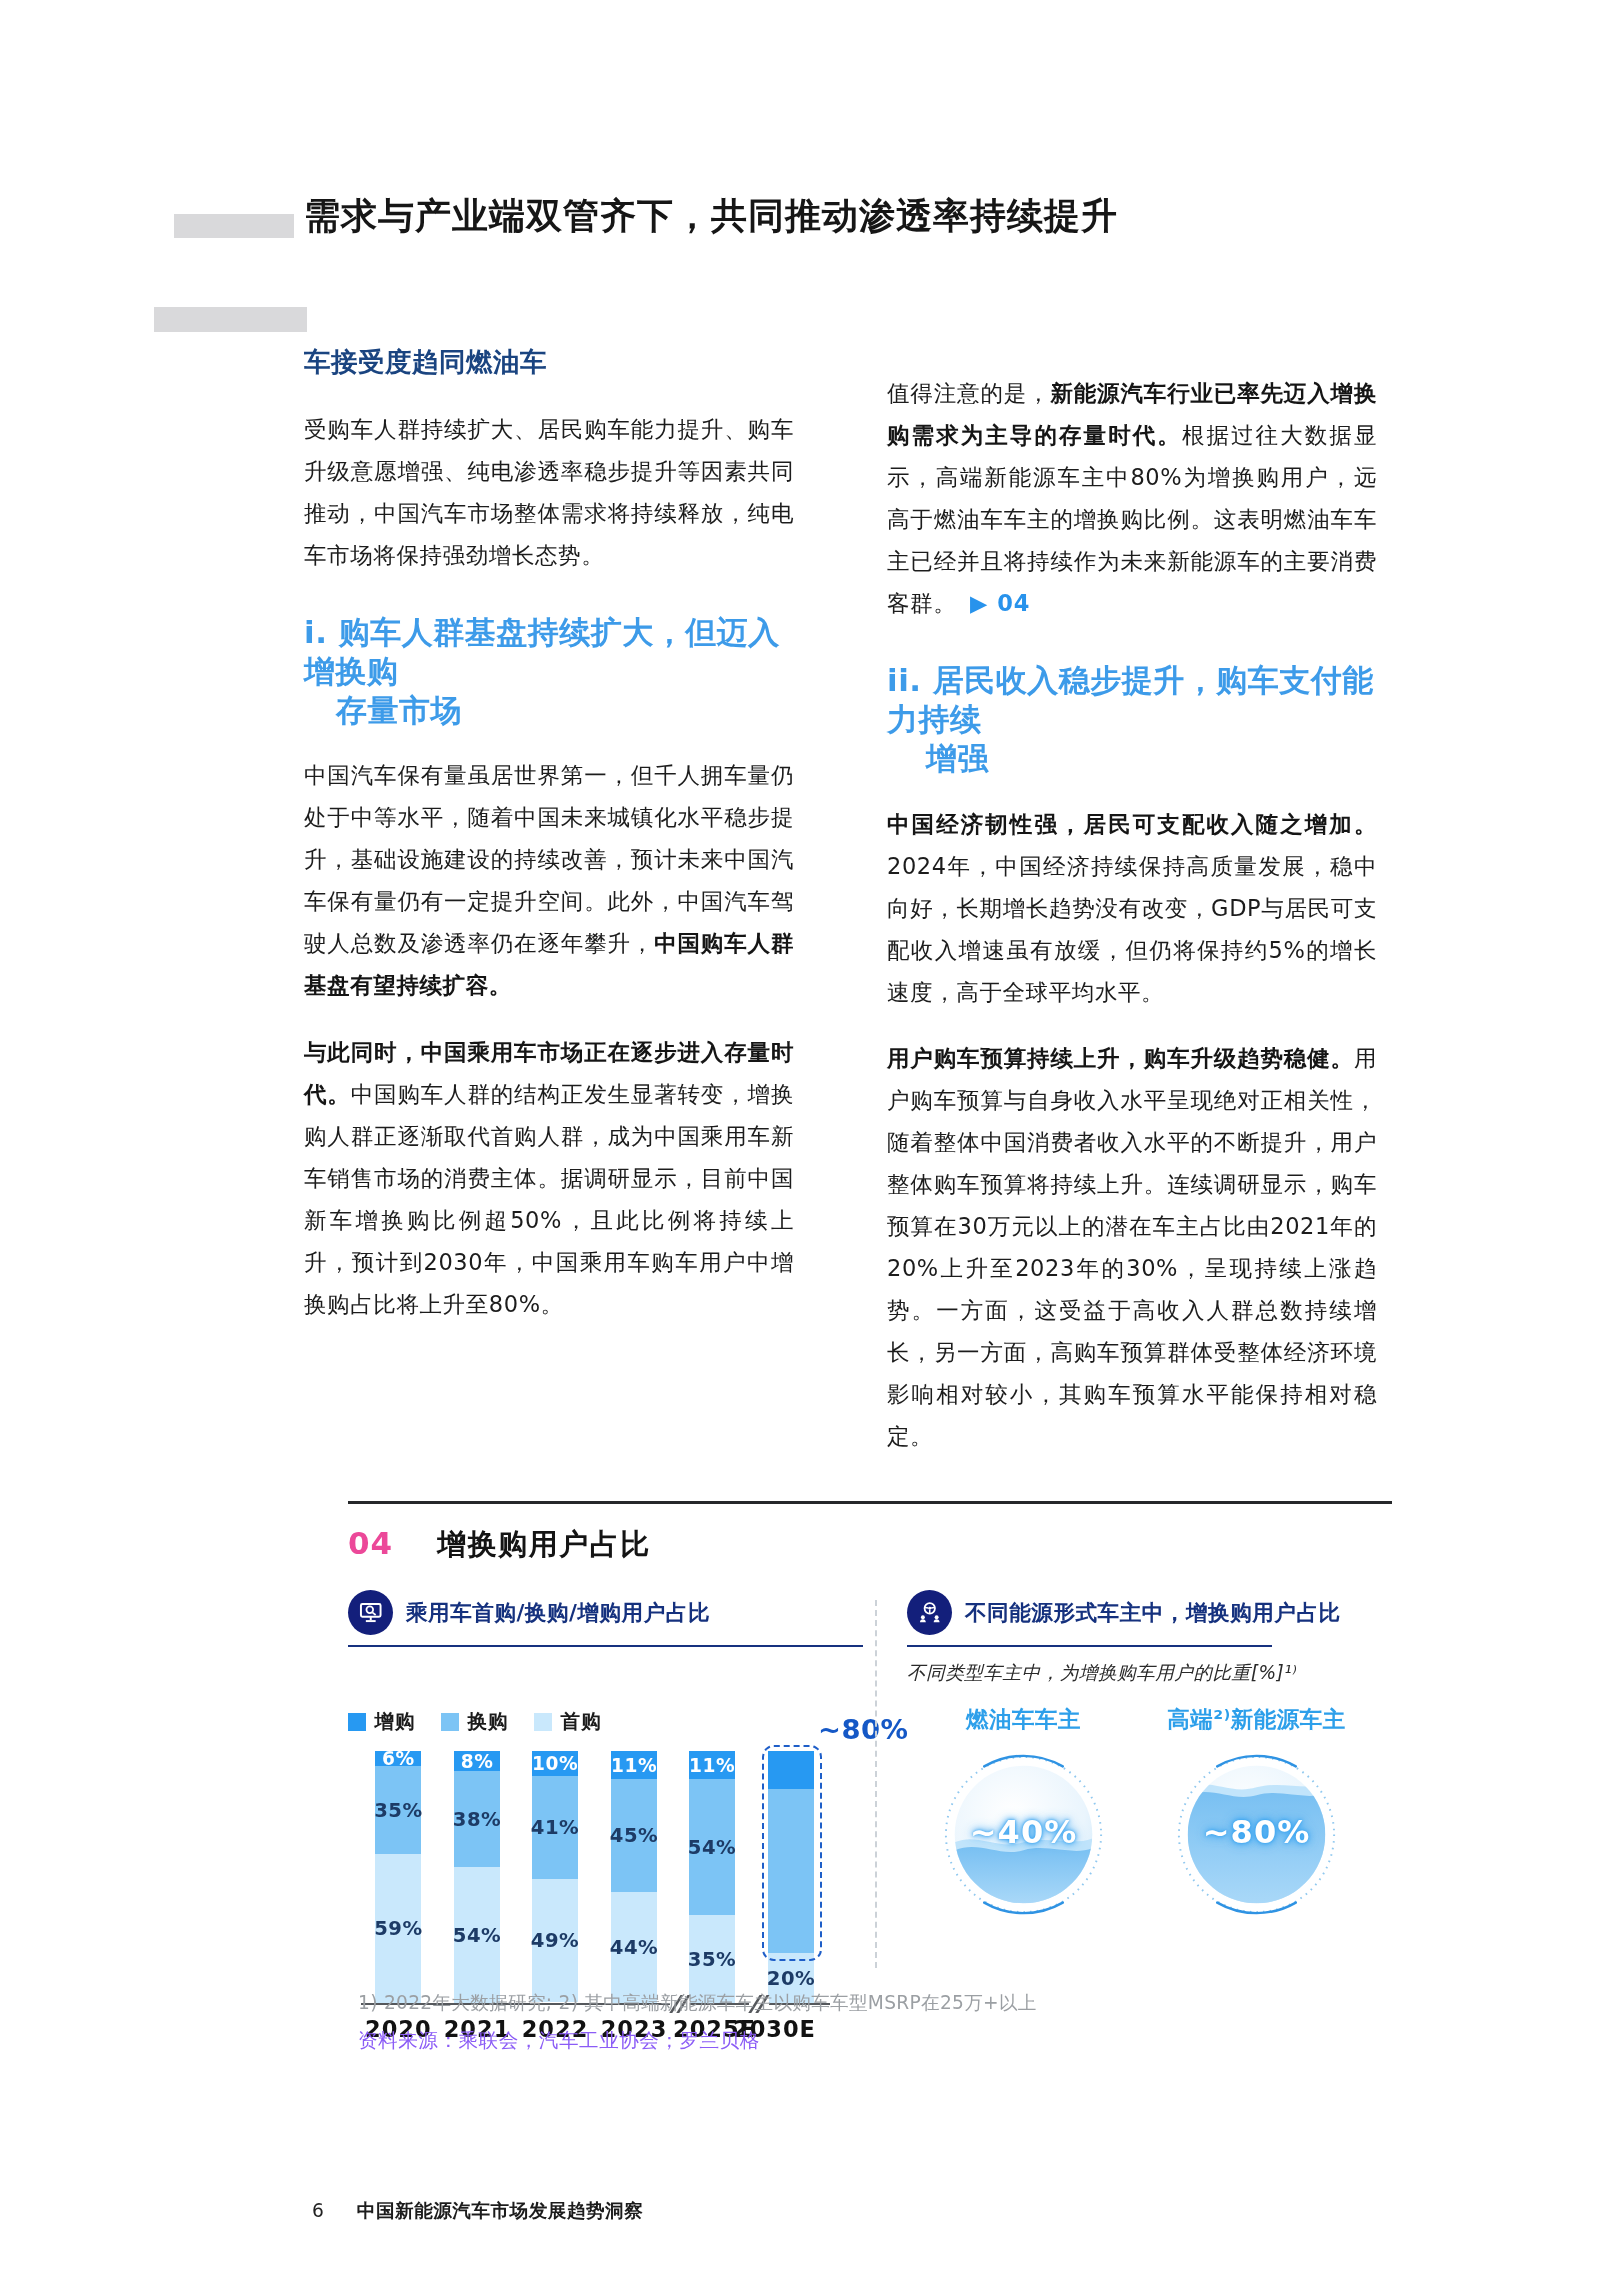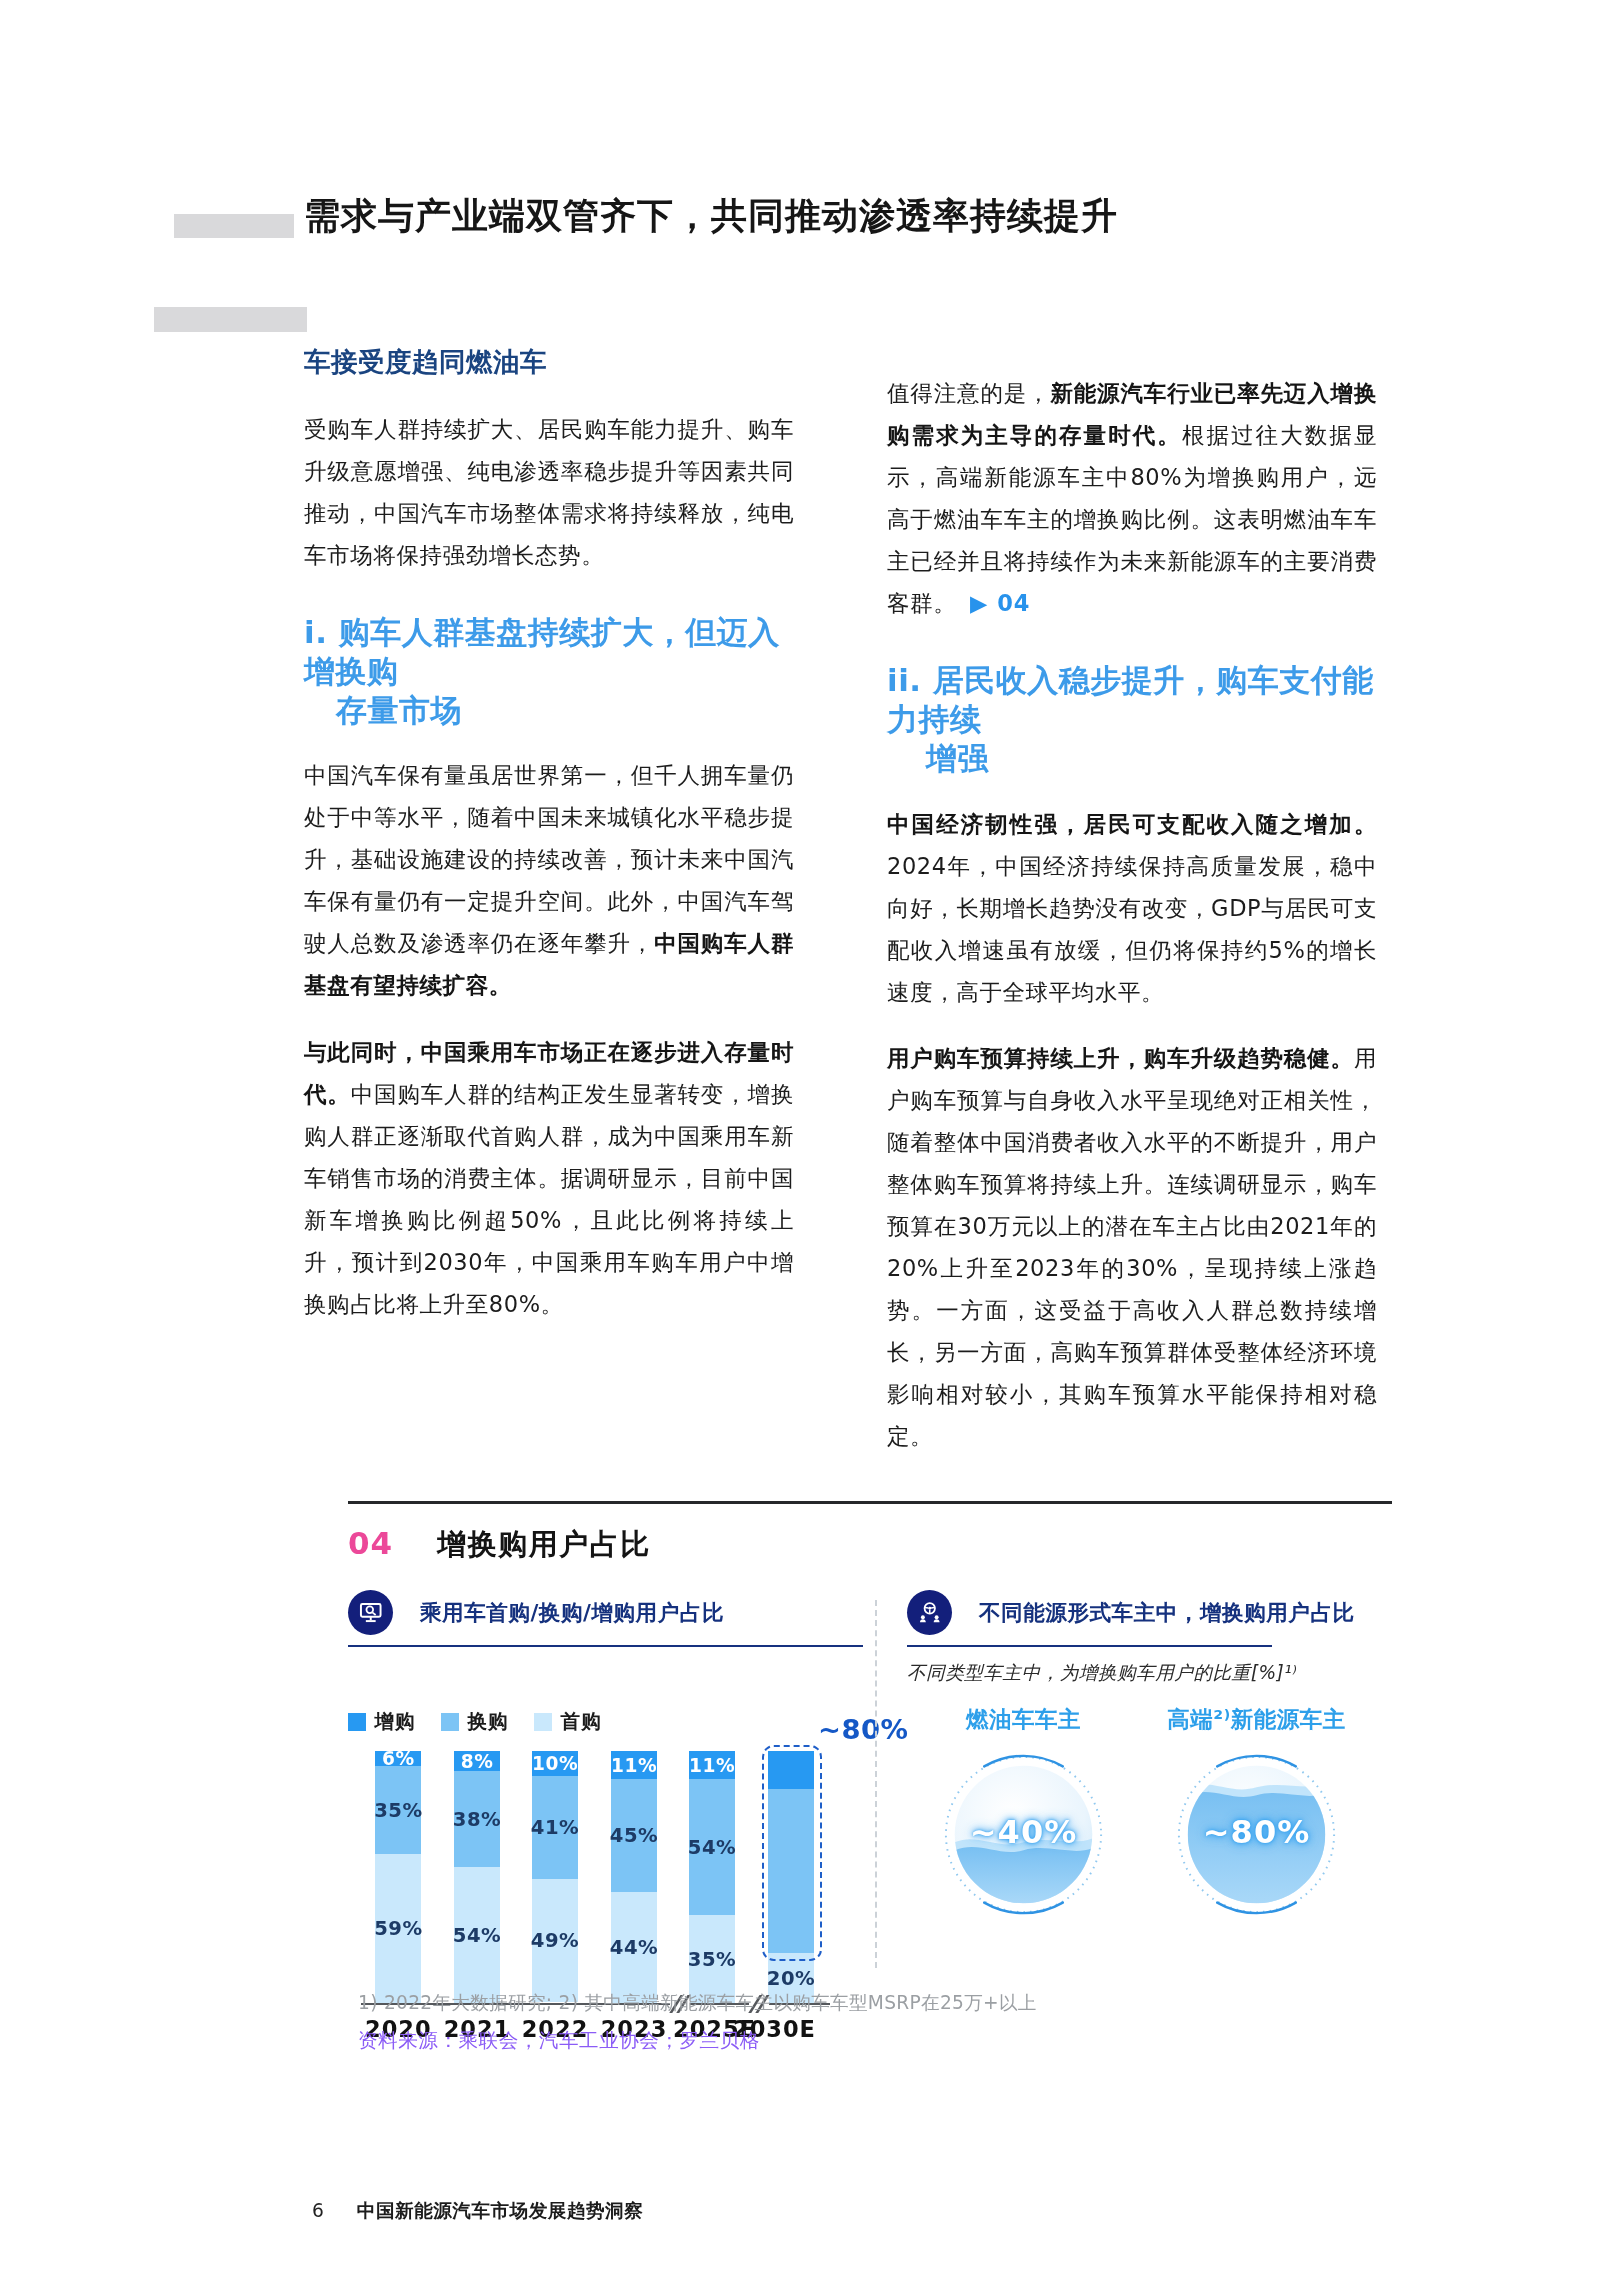--- a/index.html
+++ b/index.html
@@ -22,21 +22,21 @@
   h3.hsub span{display:block;}
   h3.hsub span.l2i{padding-left:32px;}
   h3.hsub span.l2ii{padding-left:39px;}
   .fig-rule{position:absolute;left:348px;top:1501px;width:1044px;height:2.9px;background:#26282a;}
   .fig-head{position:absolute;left:348px;top:1525px;display:flex;align-items:baseline;}
   .fig-num{font-size:31px;font-weight:800;color:#ec4899;letter-spacing:1px;}
   .fig-title{margin-left:44px;font-size:29px;font-weight:800;color:#141414;letter-spacing:1.5px;}
   .panel{position:absolute;top:1590px;}
   .panel-left{left:348px;width:515px;}
   .panel-right{left:907px;width:485px;}
-  .panel-head{display:flex;align-items:center;gap:27px;padding-bottom:9.8px;border-bottom:2.9px solid #17317f;}
+  .panel-head{display:flex;align-items:center;gap:13px;padding-bottom:9.8px;border-bottom:2.9px solid #17317f;}
   .panel-right .panel-head{width:365px;}
   .picon{width:45px;height:45px;border-radius:50%;background:#131f7b;display:flex;align-items:center;justify-content:center;flex:0 0 auto;}
   .ptitle{font-size:21.6px;font-weight:800;color:#15317e;letter-spacing:0.5px;white-space:nowrap;}
   .legend{margin-top:15.7px;display:flex;gap:25.5px;align-items:center;}
   .litem{display:flex;align-items:center;font-size:19.6px;font-weight:700;color:#1b1b1b;letter-spacing:1px;margin-top:46px;}
   .sw{width:17.6px;height:17.6px;margin-right:8.8px;display:inline-block;}
   .plot{position:relative;height:306px;margin-top:15.7px;overflow:visible;}
   .bar{position:absolute;top:0;width:46px;height:252px;display:flex;flex-direction:column;}
   .seg{position:relative;display:flex;align-items:center;justify-content:center;overflow:visible;}
   .seglb{font-size:19.6px;font-weight:600;color:#1d3b66;letter-spacing:0.5px;}

